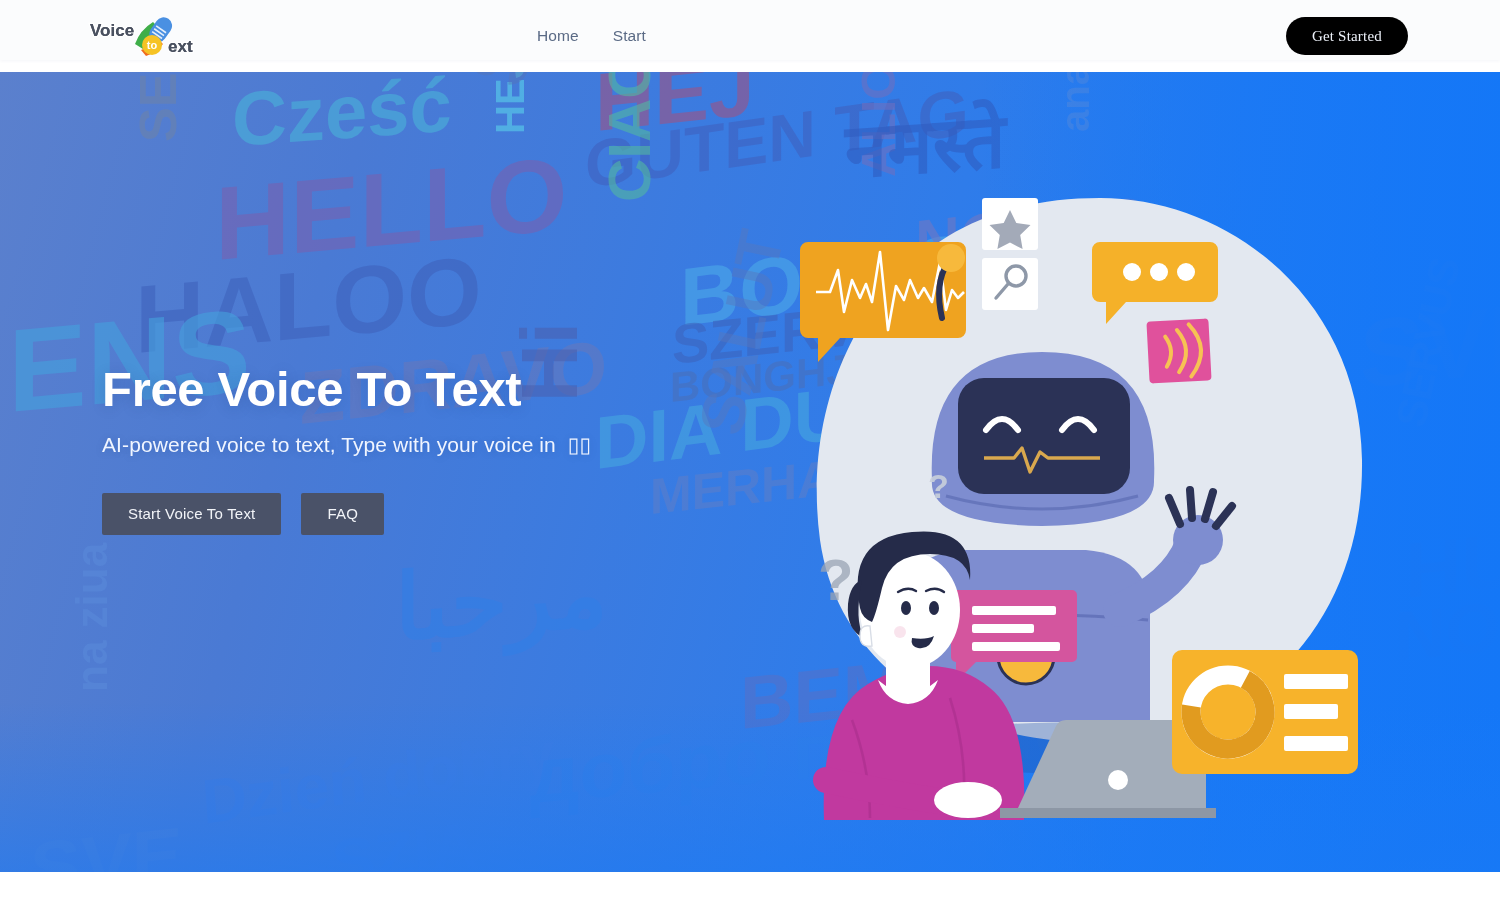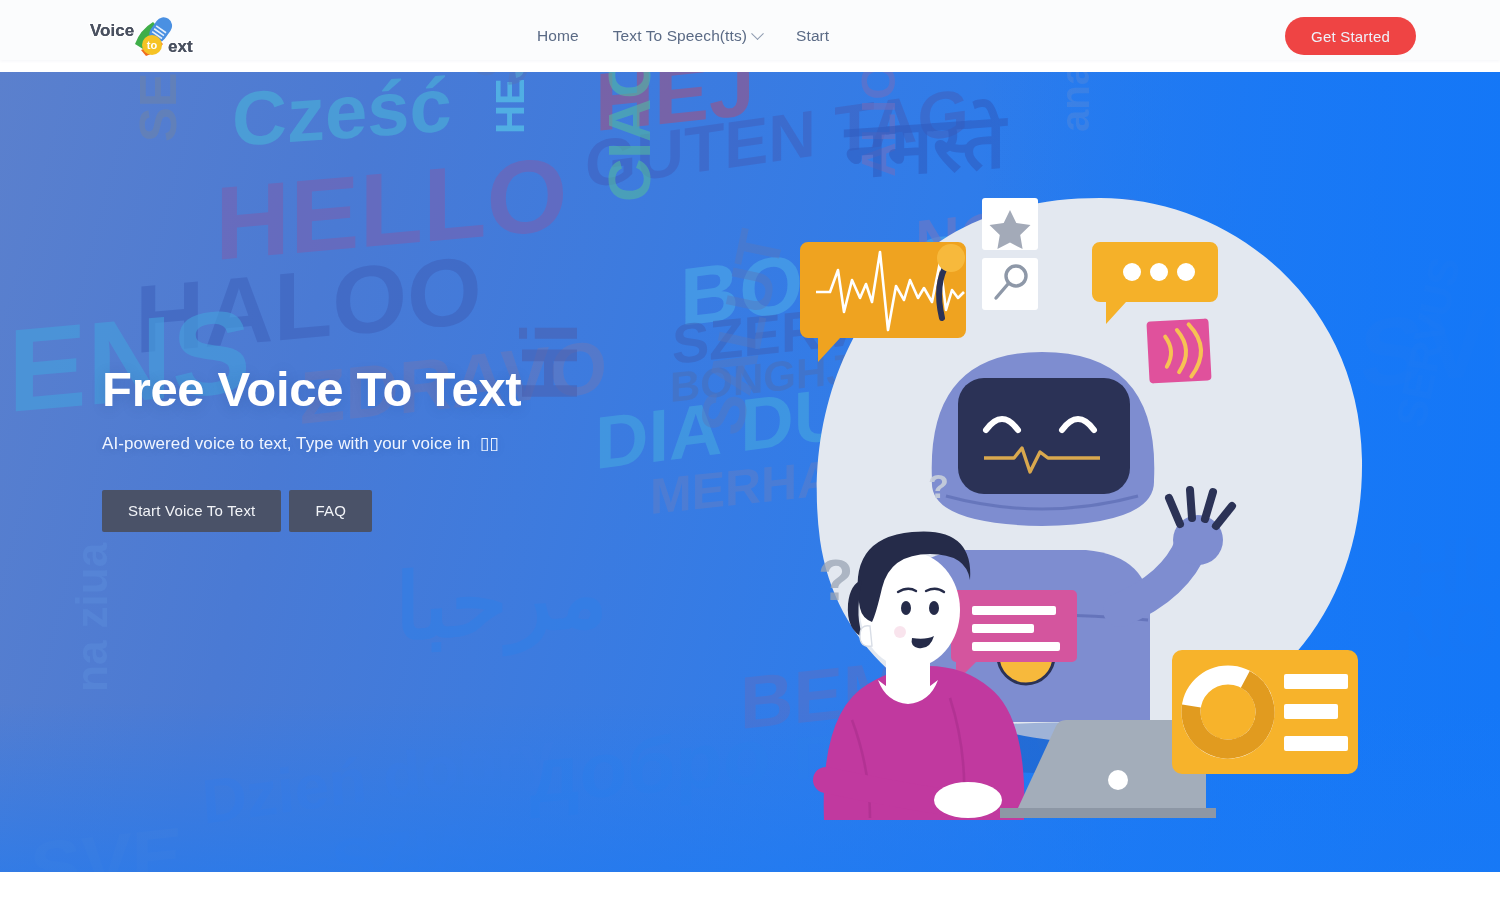--- a/index.html
+++ b/index.html
@@ -43,29 +43,29 @@
     letter-spacing: 0.1px;
   }
   .chev {
     width: 9px; height: 9px;
     border-right: 1.6px solid #8e9bb0;
     border-bottom: 1.6px solid #8e9bb0;
     transform: rotate(45deg) translate(-2px,-2px);
     display: inline-block;
   }
   .cta-header {
-    position: absolute; right: 84px; top: 17px;
-    background: #ef4444;
+    position: absolute; right: 92px; top: 17px;
+    background: #000000;
     color: #eef2fa;
     border: none;
     border-radius: 22px;
     height: 38px;
     padding: 0 26px;
     font-size: 15px;
-    font-family: Liberation Sans, sans-serif;
+    font-family: Liberation Serif, serif;
     cursor: pointer;
     letter-spacing: 0.2px;
   }
 
   
   .hero {
     position: absolute; top: 72px; left: 0;
     width: 1500px; height: 800px;
     overflow: hidden;
     background: linear-gradient(105deg,#5b80cd 0%, #4a7ad4 22%, #2f7cea 58%, #1a7af5 86%, #1477f7 100%);
@@ -96,25 +96,25 @@
 
   
   .hero-copy { position: absolute; left: 102px; top: 290px; width: 620px; z-index: 6; }
   .hero-title {
     font-size: 49px; font-weight: bold; color: #ffffff;
     letter-spacing: -0.3px; line-height: 1.12;
     text-shadow: 0 2px 14px rgba(20,50,110,0.18);
   }
   .hero-sub {
     margin-top: 16px;
-    font-size: 17px; color: #f0f5ff;
+    font-size: 21px; color: #f0f5ff;
     letter-spacing: 0.1px;
     text-shadow: 0 1px 8px rgba(20,50,110,0.20);
   }
-  .hero-btns { margin-top: 36px; display: flex; gap: 8px; }
+  .hero-btns { margin-top: 36px; display: flex; gap: 20px; }
   .btn-dark {
     background: #4a5268;
     color: #f2f4f8;
     border: none;
     height: 42px;
     padding: 0 26px;
     font-size: 15px;
     font-family: "Liberation Sans", sans-serif;
     cursor: pointer;
     border-radius: 2px;
@@ -150,24 +150,20 @@
       <text x="64" y="35" text-anchor="middle" font-family="Liberation Sans, sans-serif" font-size="11" font-weight="bold" fill="#ffffff">to</text>
 
       <text x="80" y="38" font-family="Liberation Sans, sans-serif" font-size="17" font-weight="bold" fill="#4a5160" stroke="#ffffff" stroke-width="2.6" paint-order="stroke">ext</text>
       <text x="80" y="38" font-family="Liberation Sans, sans-serif" font-size="17" font-weight="bold" fill="#4a5160">ext</text>
     </svg>
   </div>
 
   <nav class="nav">
     <div class="nav-item">
       <span>Home</span>
-    </div>
-    <div class="nav-item">
-      <span>Text To Speech(tts)</span>
-      <i class="chev"></i>
     </div>
     <div class="nav-item">
       <span>Start</span>
     </div>
   </nav>
 
   <button class="cta-header">Get Started</button>
 </div>
 
 <section class="hero">

